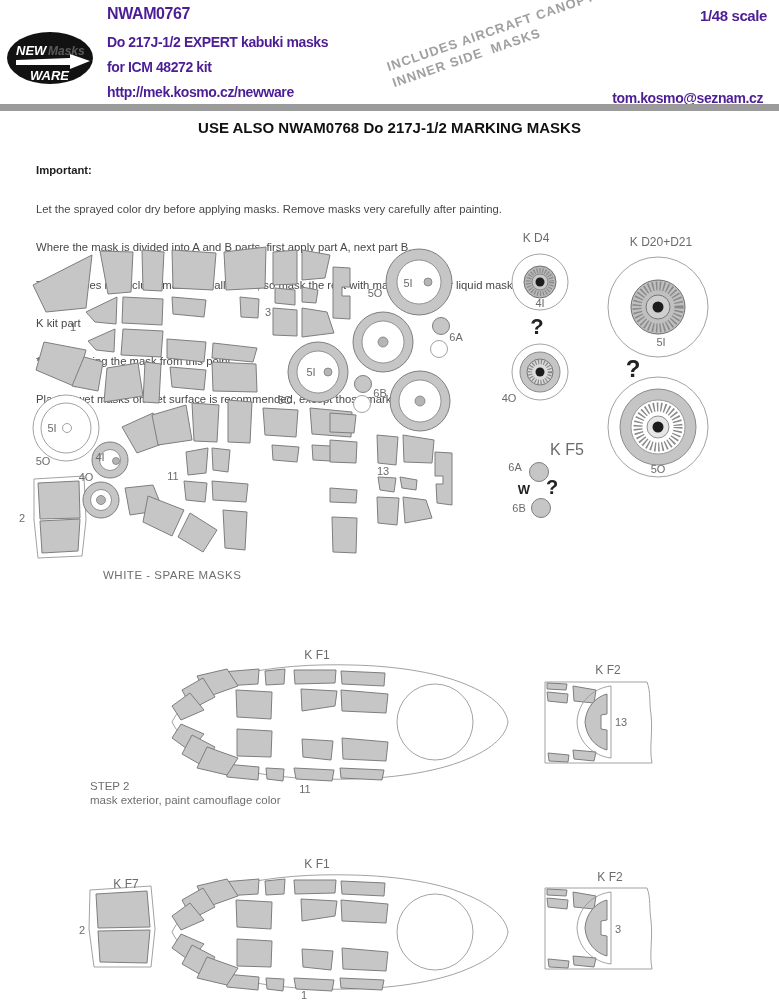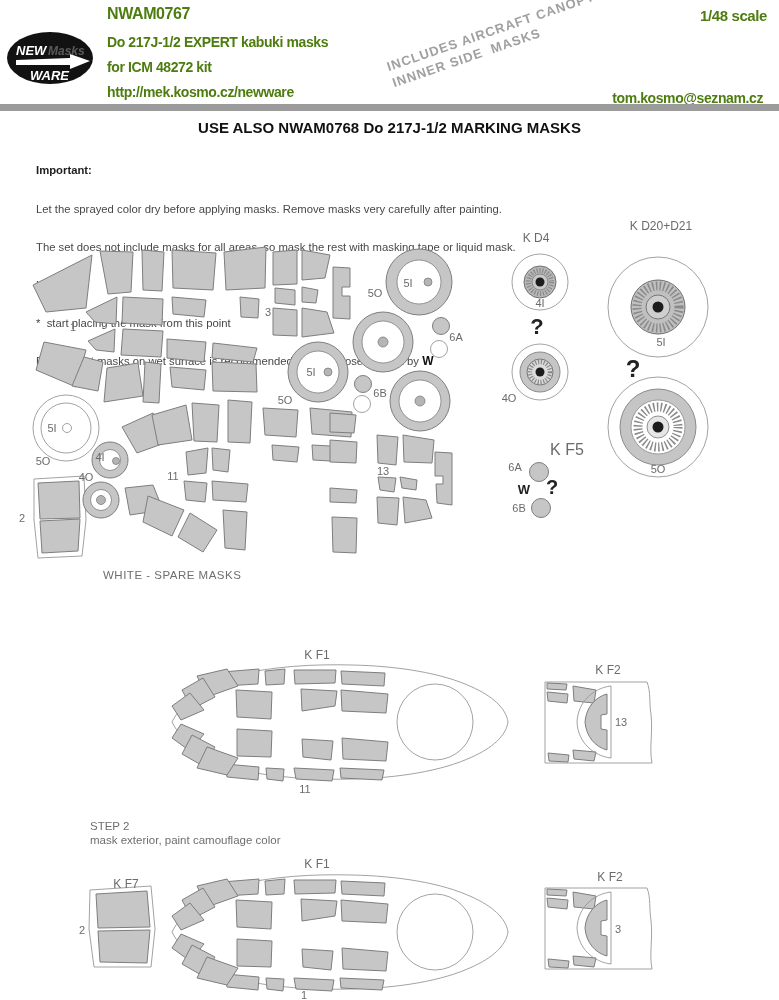--- a/index.html
+++ b/index.html
@@ -2,21 +2,21 @@
 <html style="--mask-fill: #c6c6c6; --mask-stroke: #7e7e7e; --outline-stroke: #979797; --divider: #9b9b9b; --label-gray: #6b6b6b; --note-gray: #a0a0a0;"><head>
 <meta charset="utf-8">
 <style>
   html,body{margin:0;padding:0;background:#888;}
   .sheet{
     position:relative;width:779px;height:1000px;margin:0 auto;background:#fff;
     font-family:"Liberation Sans", sans-serif;color:#2b2b2b;overflow:hidden;
   }
   .abs{position:absolute;}
   
-  .hdr-line{position:absolute;font-weight:bold;color:#4d7c0f;letter-spacing:-0.4px;white-space:pre;}
+  .hdr-line{position:absolute;font-weight:bold;color:#4c1d95;letter-spacing:-0.4px;white-space:pre;}
   .code{left:107px;top:5px;font-size:16px;}
   .title{left:107px;top:34px;font-size:14px;}
   .subtitle{left:107px;top:59px;font-size:14px;text-align:right;}
   .website{left:107px;top:84px;font-size:14px;}
   .scale{right:12px;top:7px;font-size:15px;text-align:right;}
   .email{right:16px;top:90px;font-size:14px;text-align:right;}
   .note{
     position:absolute;left:390px;top:58px;width:260px;
     transform:rotate(-19deg);transform-origin:left center;
     color:var(--note-gray);font-weight:bold;font-size:13px;letter-spacing:1px;white-space:pre;line-height:17px;
@@ -64,28 +64,29 @@
     <div class="hdr-line email">tom.kosmo@seznam.cz</div>
     <div class="note"><span>INCLUDES AIRCRAFT CANOPY</span><br><span>INNNER SIDE  MASKS</span></div>
     <div class="divider"></div>
   </div>
 
   <div class="banner">USE ALSO NWAM0768 Do 217J-1/2 MARKING MASKS</div>
 
   <div class="instr">
     <div class="head">Important:</div>
     <div>Let the sprayed color dry before applying masks. Remove masks very carefully after painting.</div>
+    <div>Where the mask is divided into A and B parts, first apply part A, next part B.</div>
     <div>The set does not include masks for all areas, so mask the rest with masking tape or liquid mask.</div>
     <div>K kit part</div>
     <div>*  start placing the mask from this point</div>
     <div><span>Placing wet masks on wet surface is recommended, except those marked by </span><span class="wmark">W</span></div>
   </div>
 
   <div class="sec" style="left:103px;top:568px;letter-spacing:0.5px;">WHITE - SPARE MASKS</div>
-  <div class="sec" style="left:90px;top:819px;"><span>STEP 2</span><br><span>mask exterior, paint camouflage color</span></div>
+  <div class="sec" style="left:90px;top:779px;"><span>STEP 2</span><br><span>mask exterior, paint camouflage color</span></div>
 
   <svg class="abs" style="left:0;top:0;" width="779" height="1000" viewBox="0 0 779 1000">
 
     <g>
       <polygon class="m" points="33,285 92,255 86,308 46,312"></polygon>
       <polygon class="m" points="100,251 133,252 131,292 108,294"></polygon>
       <polygon class="m" points="142,250 164,252 162,291 143,290"></polygon>
       <polygon class="m" points="172,250 216,253 213,290 173,288"></polygon>
       <polygon class="m" points="224,252 266,247 265,288 226,290"></polygon>
       <polygon class="m" points="86,312 117,297 116,324 95,322"></polygon>
@@ -263,21 +264,21 @@
       <span class="plabel" style="left: 380px; top: 393px;">6B</span>
       <span class="plabel" style="left: 285px; top: 400px;">5O</span>
       <span class="plabel" style="left: 52px; top: 428px;">5I</span>
       <span class="plabel" style="left: 43px; top: 461px;">5O</span>
       <span class="plabel" style="left: 100px; top: 457px;">4I</span>
       <span class="plabel" style="left: 86px; top: 477px;">4O</span>
       <span class="plabel" style="left: 173px; top: 476px;">11</span>
       <span class="plabel" style="left: 383px; top: 471px;">13</span>
       <span class="plabel" style="left: 22px; top: 518px;">2</span>
       <span class="plabel" style="left: 536px; top: 238px; font-size: 12px;">K D4</span>
-      <span class="plabel" style="left: 661px; top: 226px; font-size: 12px;">K D20+D21</span>
+      <span class="plabel" style="left: 661px; top: 242px; font-size: 12px;">K D20+D21</span>
       <span class="plabel" style="left: 540px; top: 303px;">4I</span>
       <span class="plabel bold" style="left: 537px; top: 327px; font-size: 22px;">?</span>
       <span class="plabel" style="left: 509px; top: 398px;">4O</span>
       <span class="plabel" style="left: 661px; top: 342px;">5I</span>
       <span class="plabel bold" style="left: 633px; top: 369px; font-size: 24px;">?</span>
       <span class="plabel" style="left: 658px; top: 469px;">5O</span>
       <span class="plabel" style="left: 539px; top: 450px; font-size: 16px; margin-left: 28px;">K F5</span>
       <span class="plabel" style="left: 515px; top: 467px;">6A</span>
       <span class="plabel bold" style="left: 524px; top: 489px; font-size: 13px;">W</span>
       <span class="plabel bold" style="left: 552px; top: 487px; font-size: 20px;">?</span>

